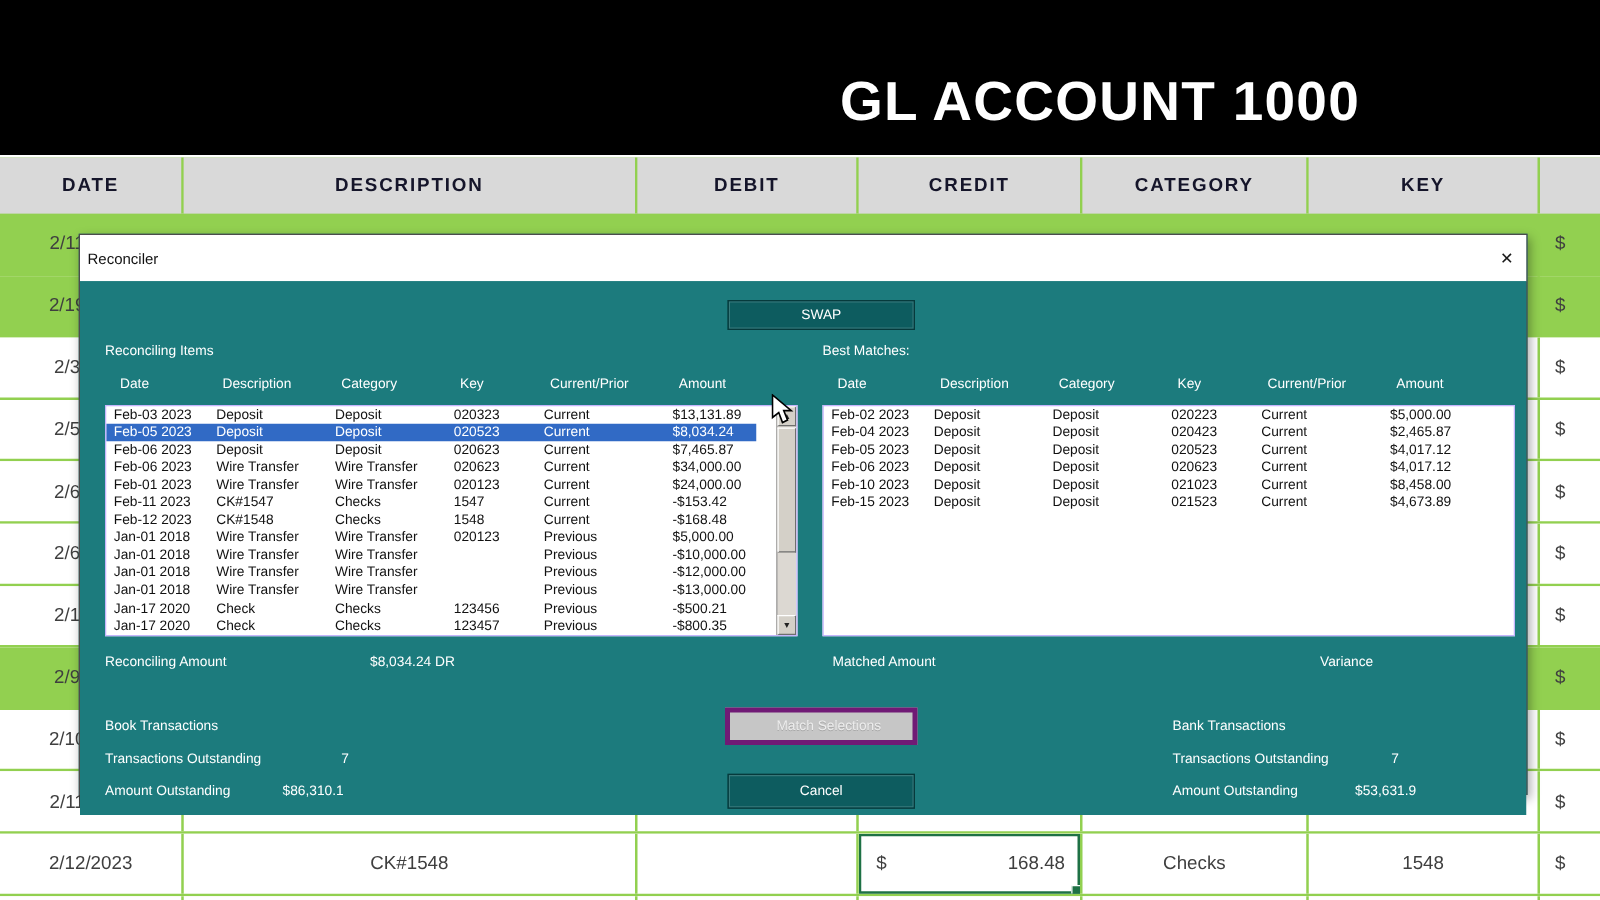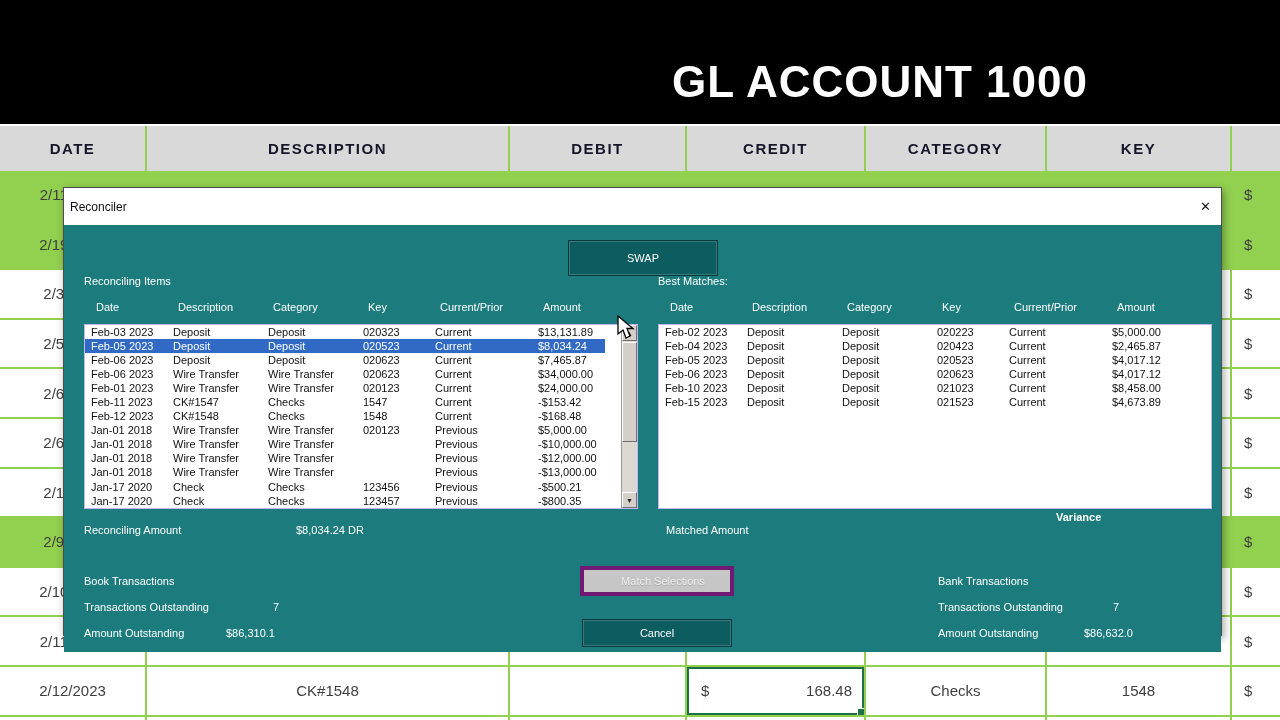--- a/index.html
+++ b/index.html
@@ -241,21 +241,21 @@
       </div>
     </div>
 
   <div class="dialog">
     <div class="dtitle">
       <span>Reconciler</span>
       <span class="dclose">✕</span>
     </div>
     <div class="dbody">
 
-      <div class="ab btn-teal" style="left:504px;top:15px;width:150px;height:36px;">SWAP</div>
+      <div class="ab btn-teal" style="left:518px;top:15px;width:150px;height:24px;">SWAP</div>
 
       <div class="ab dlabel" style="left:20px;top:50px;">Reconciling Items</div>
       <div class="ab dlabel" style="left:594px;top:50px;">Best Matches:</div>
 
       <div class="ab lheader" style="left:20px;top:76px;">
         <span class="lc d">Date</span>
         <span class="lc de">Description</span>
         <span class="lc ca">Category</span>
         <span class="lc k">Key</span>
         <span class="lc cp">Current/Prior</span>
@@ -450,33 +450,33 @@
             <span class="lc ca">Deposit</span>
             <span class="lc k">021523</span>
             <span class="lc cp">Current</span>
             <span class="lc am">$4,673.89</span>
           </div>
         </div>
 
       <div class="ab dlabel" style="left:20px;top:299px;">Reconciling Amount</div>
       <div class="ab dlabel" style="left:232px;top:299px;">$8,034.24 DR</div>
       <div class="ab dlabel" style="left:602px;top:299px;">Matched Amount</div>
-      <div class="ab dlabel" style="left:992px;top:286px;font-weight:bold;">Variance</div>
+      <div class="ab dlabel" style="left:992px;top:299px;">Variance</div>
 
       <div class="ab dlabel" style="left:20px;top:350px;">Book Transactions</div>
       <div class="ab dlabel" style="left:20px;top:376px;">Transactions Outstanding</div>
       <div class="ab dlabel" style="left:209px;top:376px;">7</div>
       <div class="ab dlabel" style="left:20px;top:402px;">Amount Outstanding</div>
       <div class="ab dlabel" style="left:162px;top:402px;">$86,310.1</div>
 
       <div class="ab dlabel" style="left:874px;top:350px;">Bank Transactions</div>
       <div class="ab dlabel" style="left:874px;top:376px;">Transactions Outstanding</div>
       <div class="ab dlabel" style="left:1049px;top:376px;">7</div>
       <div class="ab dlabel" style="left:874px;top:402px;">Amount Outstanding</div>
-      <div class="ab dlabel" style="left:1020px;top:402px;">$86,632.0</div>
+      <div class="ab dlabel" style="left:1020px;top:402px;">$53,631.9</div>
 
       <div class="ab btn-disabled" style="left:516px;top:341px;width:154px;height:30px;">Match Selections</div>
       <div class="ab btn-teal" style="left:518px;top:394px;width:150px;height:28px;">Cancel</div>
     </div>
   </div>
 
   <div class="cursor">
     <svg width="18" height="26" viewBox="0 0 18 26">
       <path d="M1 1 L1 19 L6 15 L9 23 L13 21 L10 13.5 L16 13.5 Z" fill="#ffffff" stroke="#000000" stroke-width="1.3"></path>
     </svg>

